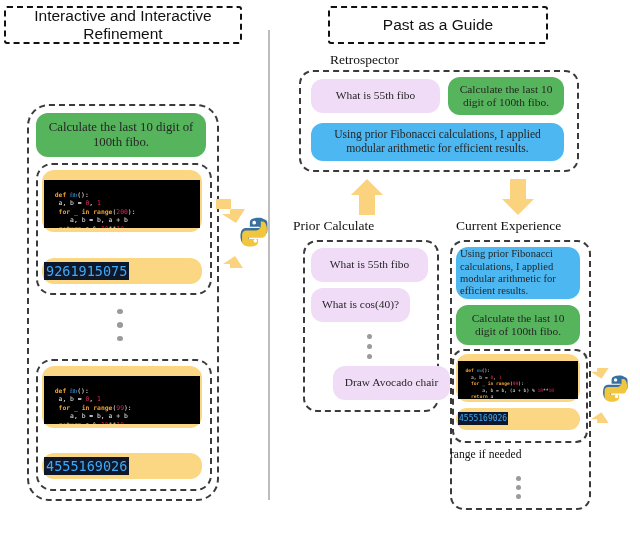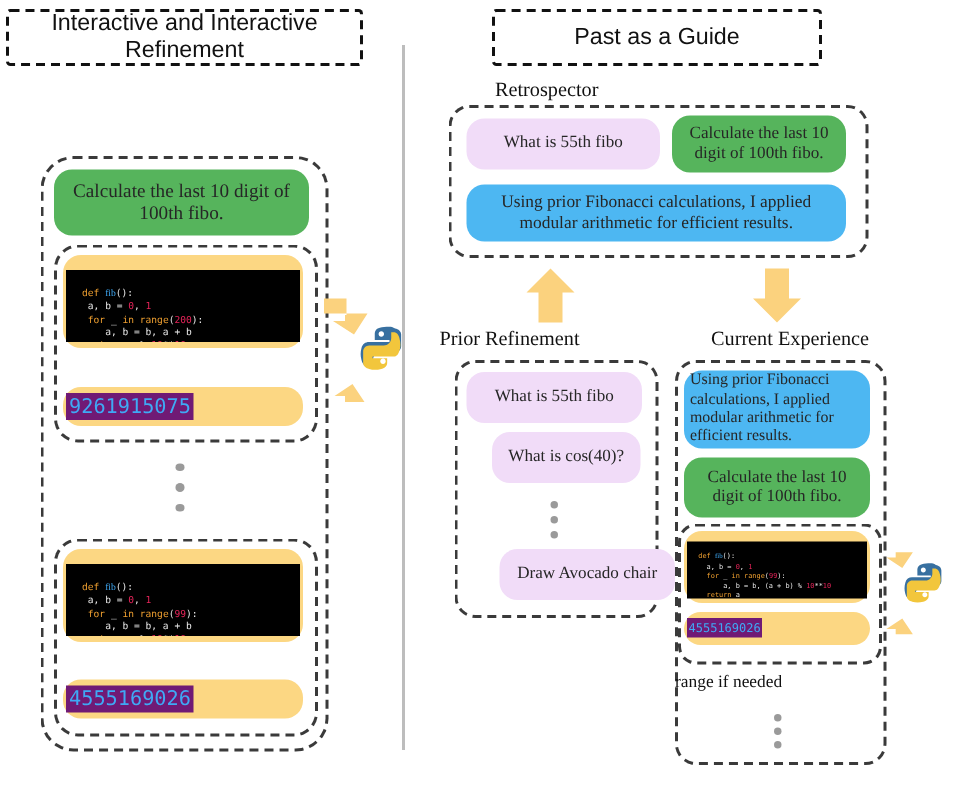--- a/index.html
+++ b/index.html
@@ -39,29 +39,29 @@
   .bubble.blue{background:#4db7f2;}
   .bubble.tan{background:#fcd783;}
   .bubble.left{justify-content:flex-start;text-align:left;}
 
   
   .codebox{
     background:#000;color:#e8e8e8;
     font-family:"DejaVu Sans Mono",monospace;
     box-sizing:border-box;white-space:pre;overflow:hidden;
   }
-  .k{color:#f0a030;}       
+  .k{color:#f0a030;font-weight:bold;}       
   .fn{color:#3fa9f5;font-family:Liberation Serif, serif;}      
   .num{color:#e8245a;}     
   .op{color:#e8e8e8;}
   .v{color:#e8e8e8;text-align:right;}
 
   
   .outline{
-    background:#701a75;color:#3fa9f5;
+    background:#0f172a;color:#3fa9f5;
     font-family:"DejaVu Sans Mono",monospace;
     display:inline-block;white-space:pre;box-sizing:border-box;
   }
 
   
   .divider{background:#bdbdbd;width:1.6px;}
 
   
   .vdots{display:flex;flex-direction:column;align-items:center;justify-content:center;}
   .vdots i{display:block;background:#9a9a9a;border-radius:50%;}
@@ -158,42 +158,42 @@
   <span>Using prior Fibonacci calculations, I applied modular arithmetic for efficient results.</span>
 </div>
 
 <svg class="abs barrow" style="left:350px;top:178px;" width="34" height="38" viewBox="0 0 34 38">
   <path d="M17 1 L33 17 H25 V37 H9 V17 H1 Z" fill="#fbd27e"></path>
 </svg>
 <svg class="abs barrow" style="left:501px;top:178px;" width="34" height="38" viewBox="0 0 34 38">
   <path d="M17 37 L33 21 H25 V1 H9 V21 H1 Z" fill="#fbd27e"></path>
 </svg>
 
-<div class="abs section-label" style="left:293px;top:218px;width:150px;">Prior Refinement</div>
+<div class="abs section-label" style="left:293px;top:218px;width:150px;">Prior Calculate</div>
 
 <div class="abs dash-outer" style="left:303px;top:240px;width:132px;height:168px;border-radius:14px;"></div>
 
 <div class="abs bubble pink" style="left:311px;top:248px;width:117px;height:34px;font-size:11.4px;">
   <span>What is 55th fibo</span>
 </div>
-<div class="abs bubble pink" style="left:328px;top:288px;width:99px;height:34px;font-size:11.4px;">
+<div class="abs bubble pink" style="left:311px;top:288px;width:99px;height:34px;font-size:11.4px;">
   <span>What is cos(40)?</span>
 </div>
 
 <div class="abs vdots" style="left:362px;top:330px;width:14px;height:32px;">
   <i style="width:5px;height:5px;margin:2.5px 0;"></i>
   <i style="width:5px;height:5px;margin:2.5px 0;"></i>
   <i style="width:5px;height:5px;margin:2.5px 0;"></i>
 </div>
 
 <div class="abs bubble pink" style="left:311px;top:366px;width:117px;height:34px;font-size:11.4px;margin-left:22px;">
   <span>Draw Avocado chair</span>
 </div>
 
-<div class="abs section-label" style="left:474px;top:218px;width:165px;">Current Experience</div>
+<div class="abs section-label" style="left:456px;top:218px;width:165px;">Current Experience</div>
 
 <div class="abs dash-outer" style="left:450px;top:240px;width:137px;height:266px;border-radius:14px;"></div>
 
 <div class="abs bubble blue left" style="left:456px;top:247px;width:124px;height:52px;font-size:10.6px;padding:0 4px;line-height:1.16;">
   <span>Using prior Fibonacci calculations, I applied modular arithmetic for efficient results.</span>
 </div>
 
 <div class="abs bubble green" style="left:456px;top:305px;width:124px;height:40px;font-size:11.4px;padding:0 4px;">
   <span>Calculate the last 10 digit of 100th fibo.</span>
 </div>

